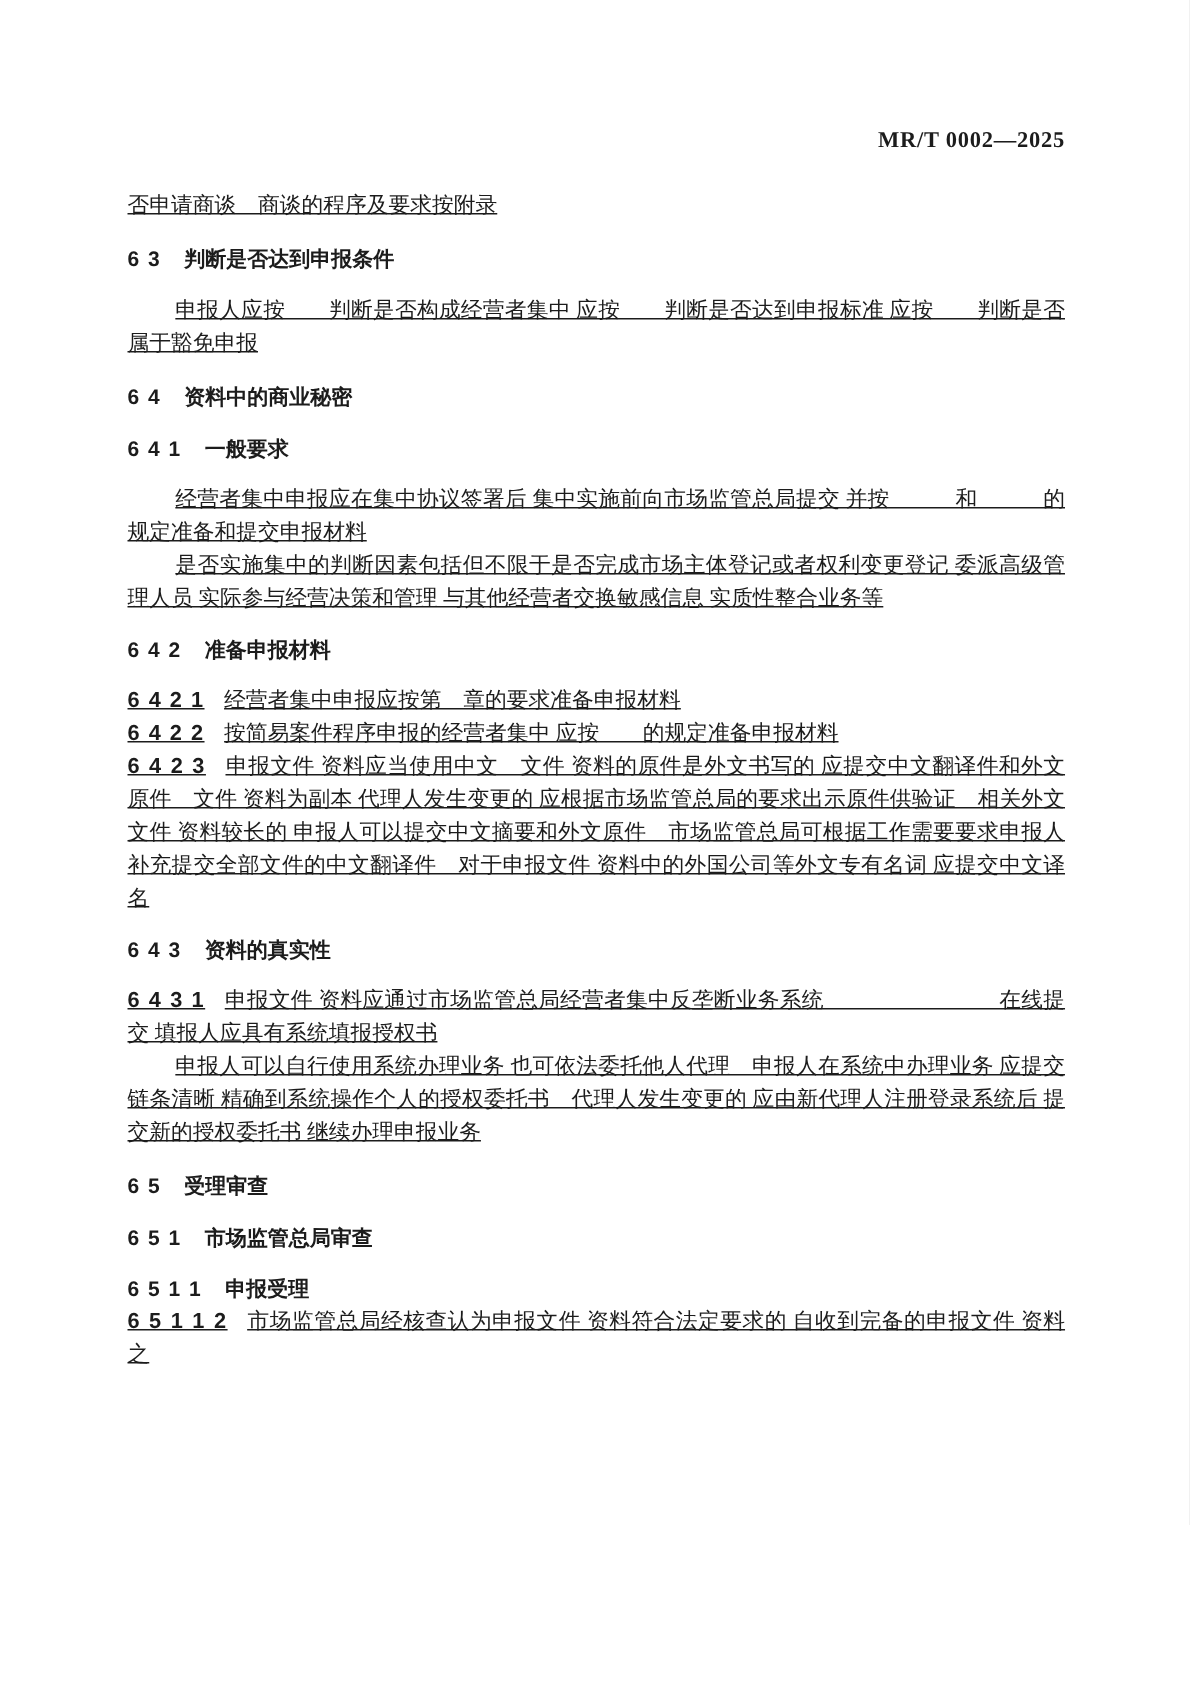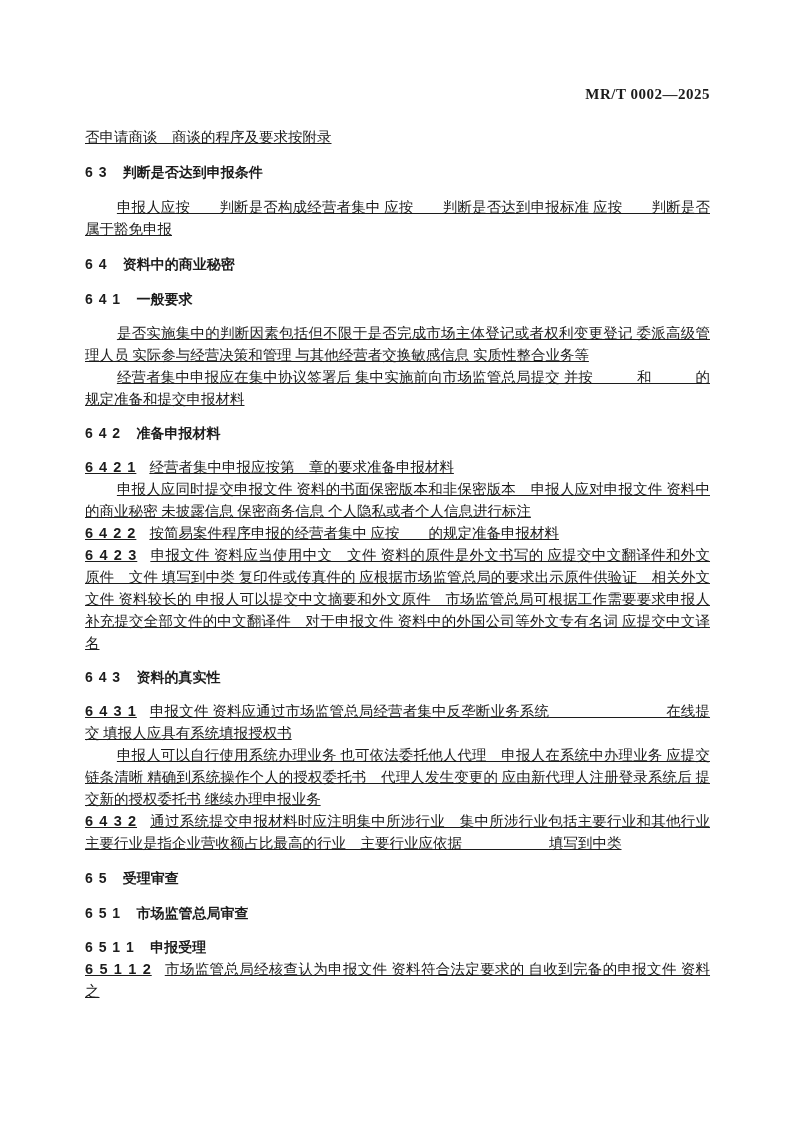--- a/index.html
+++ b/index.html
@@ -63,29 +63,27 @@
 <body>
 
 <div class="page">
   <div class="doc-code">MR/T 0002—2025</div>
   <div class="content" id="content">
       <p class="body">否申请商谈　商谈的程序及要求按附录</p>
       <div class="heading h2"><span class="num">6 3</span><span>判断是否达到申报条件</span></div>
       <p class="body indent">申报人应按　　判断是否构成经营者集中 应按　　判断是否达到申报标准 应按　　判断是否属于豁免申报</p>
       <div class="heading h2"><span class="num">6 4</span><span>资料中的商业秘密</span></div>
       <div class="heading h3"><span class="num">6 4 1</span><span>一般要求</span></div>
+      <p class="body indent">经营者集中申报应在集中协议签署后 集中实施前向市场监管总局提交 并按　　　和　　　的规定准备和提交申报材料</p>
       <p class="body indent">是否实施集中的判断因素包括但不限于是否完成市场主体登记或者权利变更登记 委派高级管理人员 实际参与经营决策和管理 与其他经营者交换敏感信息 实质性整合业务等</p>
-      <p class="body indent">经营者集中申报应在集中协议签署后 集中实施前向市场监管总局提交 并按　　　和　　　的规定准备和提交申报材料</p>
       <div class="heading h3"><span class="num">6 4 2</span><span>准备申报材料</span></div>
       <p class="clause"><span class="num">6 4 2 1</span><span>经营者集中申报应按第　章的要求准备申报材料</span></p>
-      <p class="body indent">申报人应同时提交申报文件 资料的书面保密版本和非保密版本　申报人应对申报文件 资料中的商业秘密 未披露信息 保密商务信息 个人隐私或者个人信息进行标注</p>
       <p class="clause"><span class="num">6 4 2 2</span><span>按简易案件程序申报的经营者集中 应按　　的规定准备申报材料</span></p>
-      <p class="clause"><span class="num">6 4 2 3</span><span>申报文件 资料应当使用中文　文件 资料的原件是外文书写的 应提交中文翻译件和外文原件　文件 填写到中类 复印件或传真件的 应根据市场监管总局的要求出示原件供验证　相关外文文件 资料较长的 申报人可以提交中文摘要和外文原件　市场监管总局可根据工作需要要求申报人补充提交全部文件的中文翻译件　对于申报文件 资料中的外国公司等外文专有名词 应提交中文译名</span></p>
+      <p class="clause"><span class="num">6 4 2 3</span><span>申报文件 资料应当使用中文　文件 资料的原件是外文书写的 应提交中文翻译件和外文原件　文件 资料为副本 代理人发生变更的 应根据市场监管总局的要求出示原件供验证　相关外文文件 资料较长的 申报人可以提交中文摘要和外文原件　市场监管总局可根据工作需要要求申报人补充提交全部文件的中文翻译件　对于申报文件 资料中的外国公司等外文专有名词 应提交中文译名</span></p>
       <div class="heading h3"><span class="num">6 4 3</span><span>资料的真实性</span></div>
       <p class="clause"><span class="num">6 4 3 1</span><span>申报文件 资料应通过市场监管总局经营者集中反垄断业务系统　　　　　　　　在线提交 填报人应具有系统填报授权书</span></p>
       <p class="body indent">申报人可以自行使用系统办理业务 也可依法委托他人代理　申报人在系统中办理业务 应提交链条清晰 精确到系统操作个人的授权委托书　代理人发生变更的 应由新代理人注册登录系统后 提交新的授权委托书 继续办理申报业务</p>
-      <p class="clause"><span class="num">6 4 3 2</span><span>通过系统提交申报材料时应注明集中所涉行业　集中所涉行业包括主要行业和其他行业 主要行业是指企业营收额占比最高的行业　主要行业应依据　　　　　　填写到中类</span></p>
       <div class="heading h2"><span class="num">6 5</span><span>受理审查</span></div>
       <div class="heading h3"><span class="num">6 5 1</span><span>市场监管总局审查</span></div>
       <div class="heading h4"><span class="num">6 5 1 1</span><span>申报受理</span></div>
       <p class="clause"><span class="num">6 5 1 1 2</span><span>市场监管总局经核查认为申报文件 资料符合法定要求的 自收到完备的申报文件 资料之</span></p>
     </div>
 </div>
 
 </body></html>

